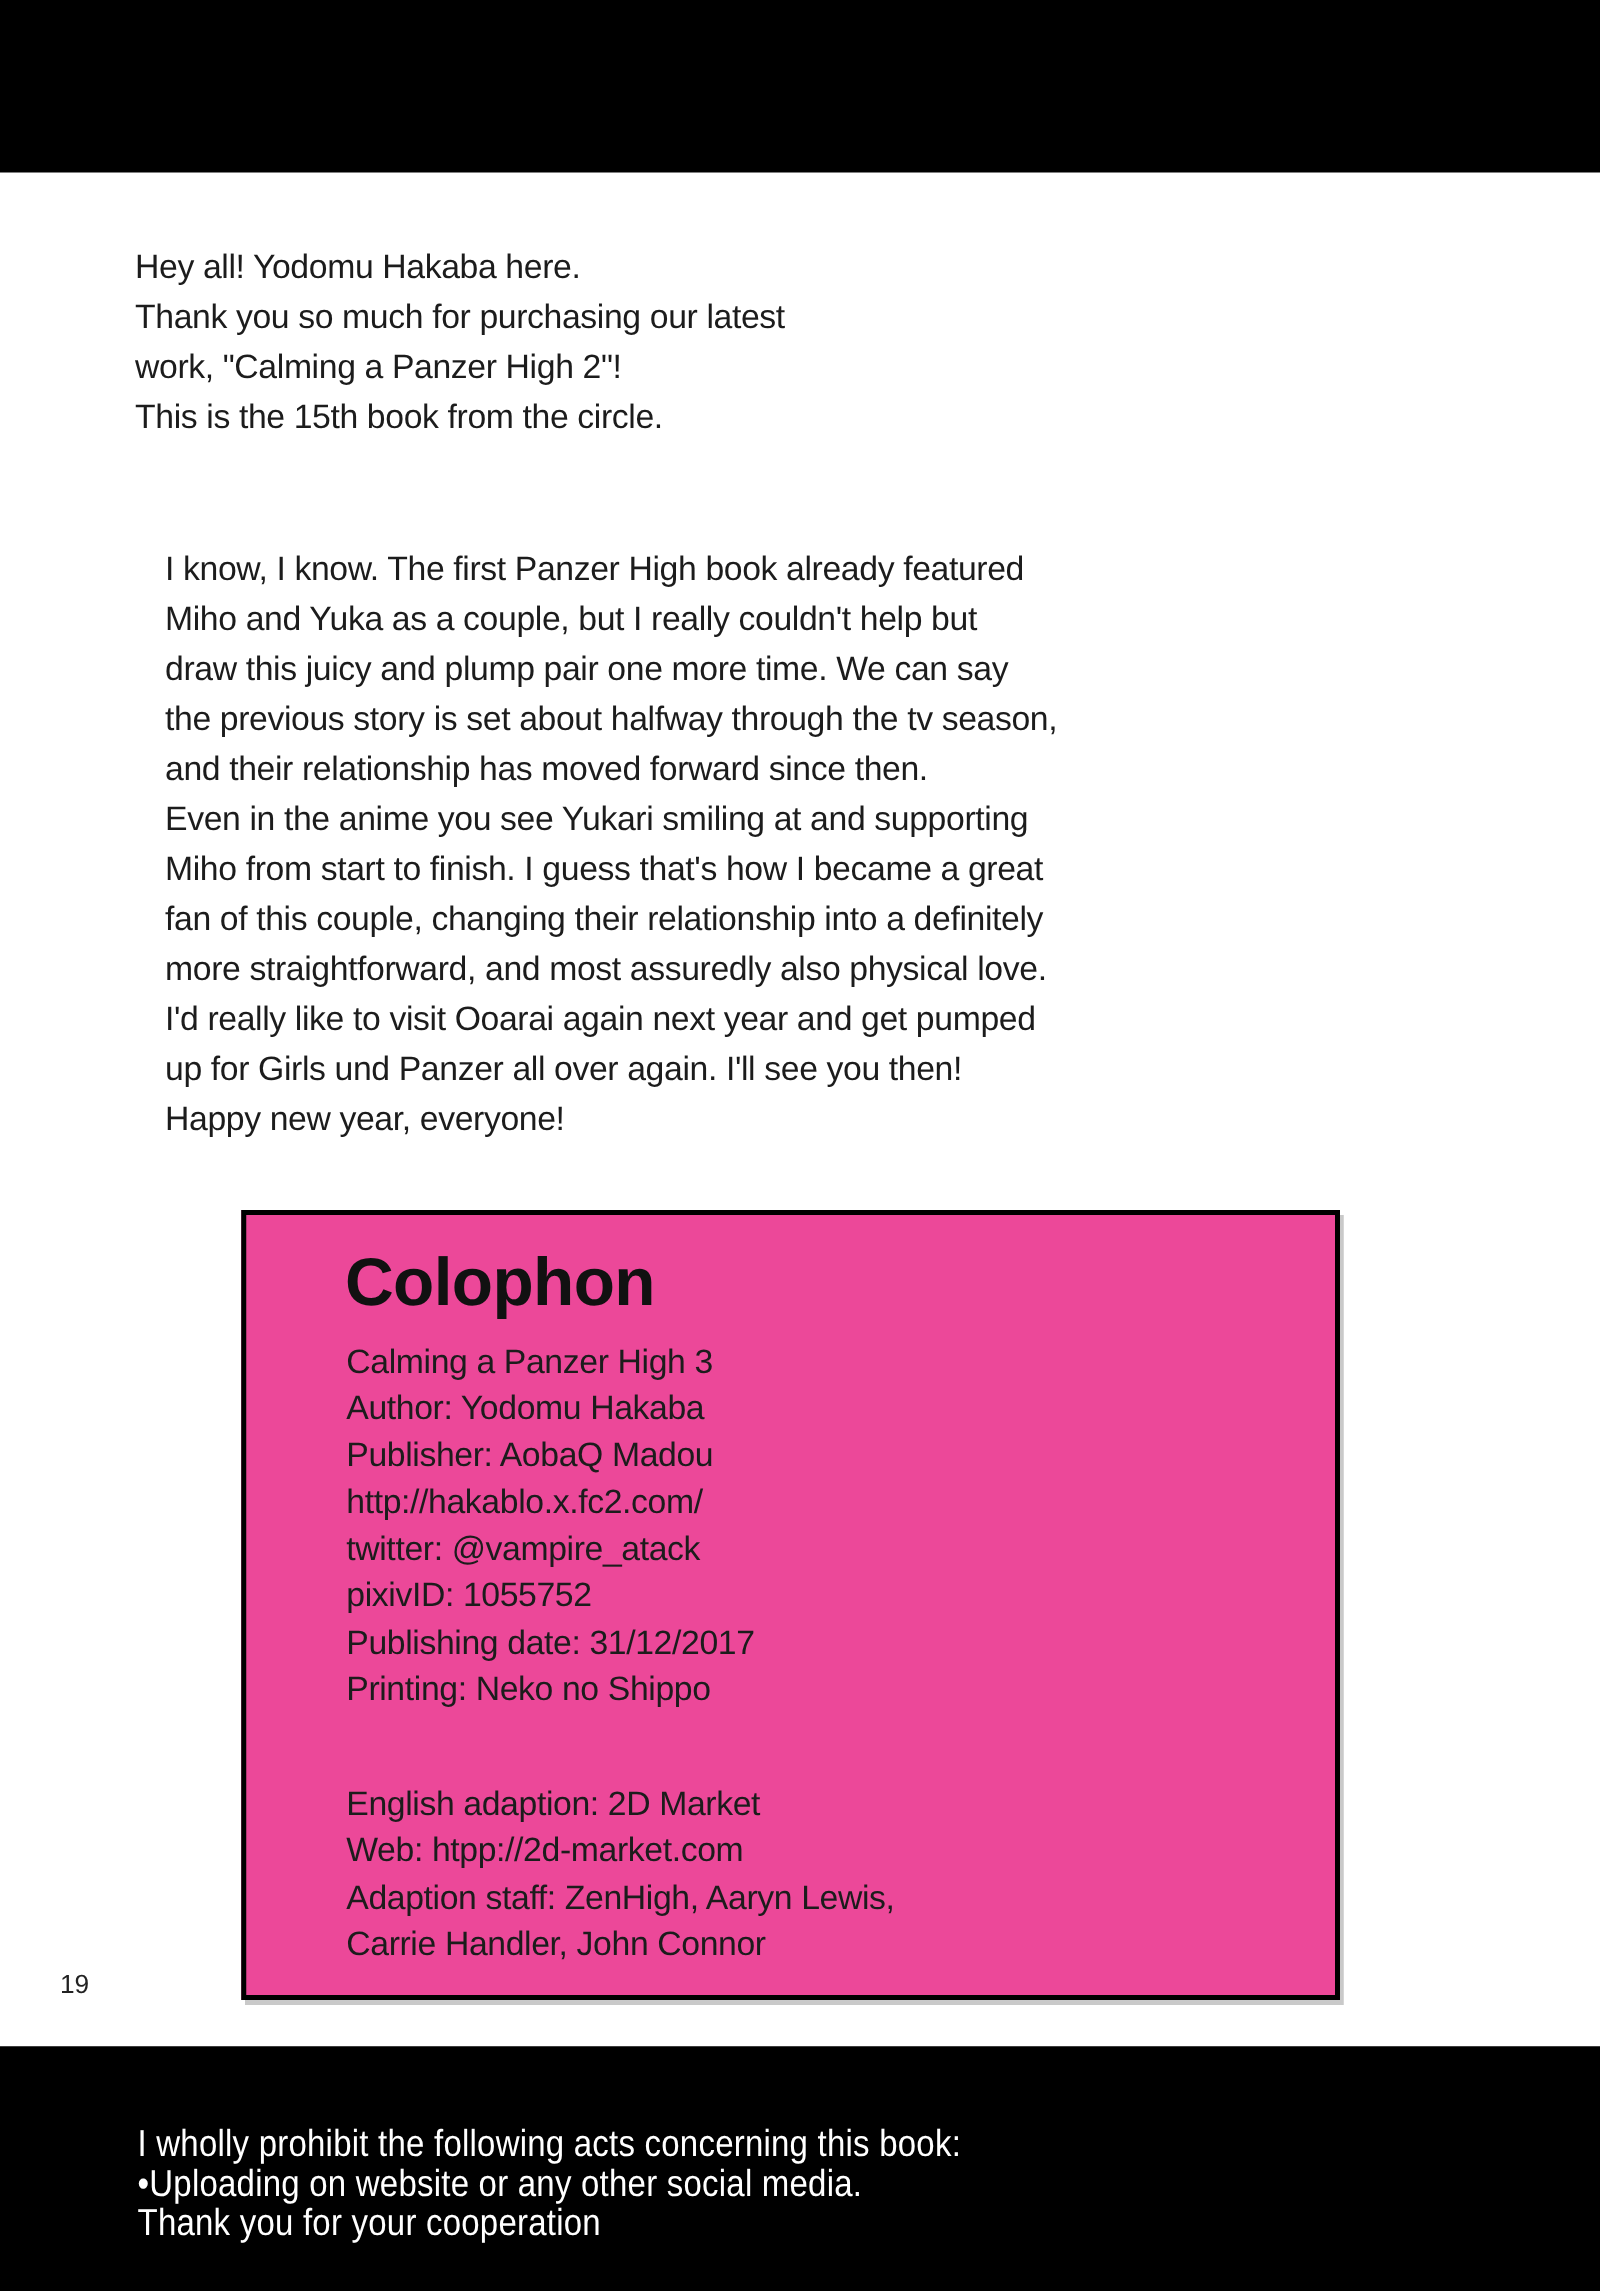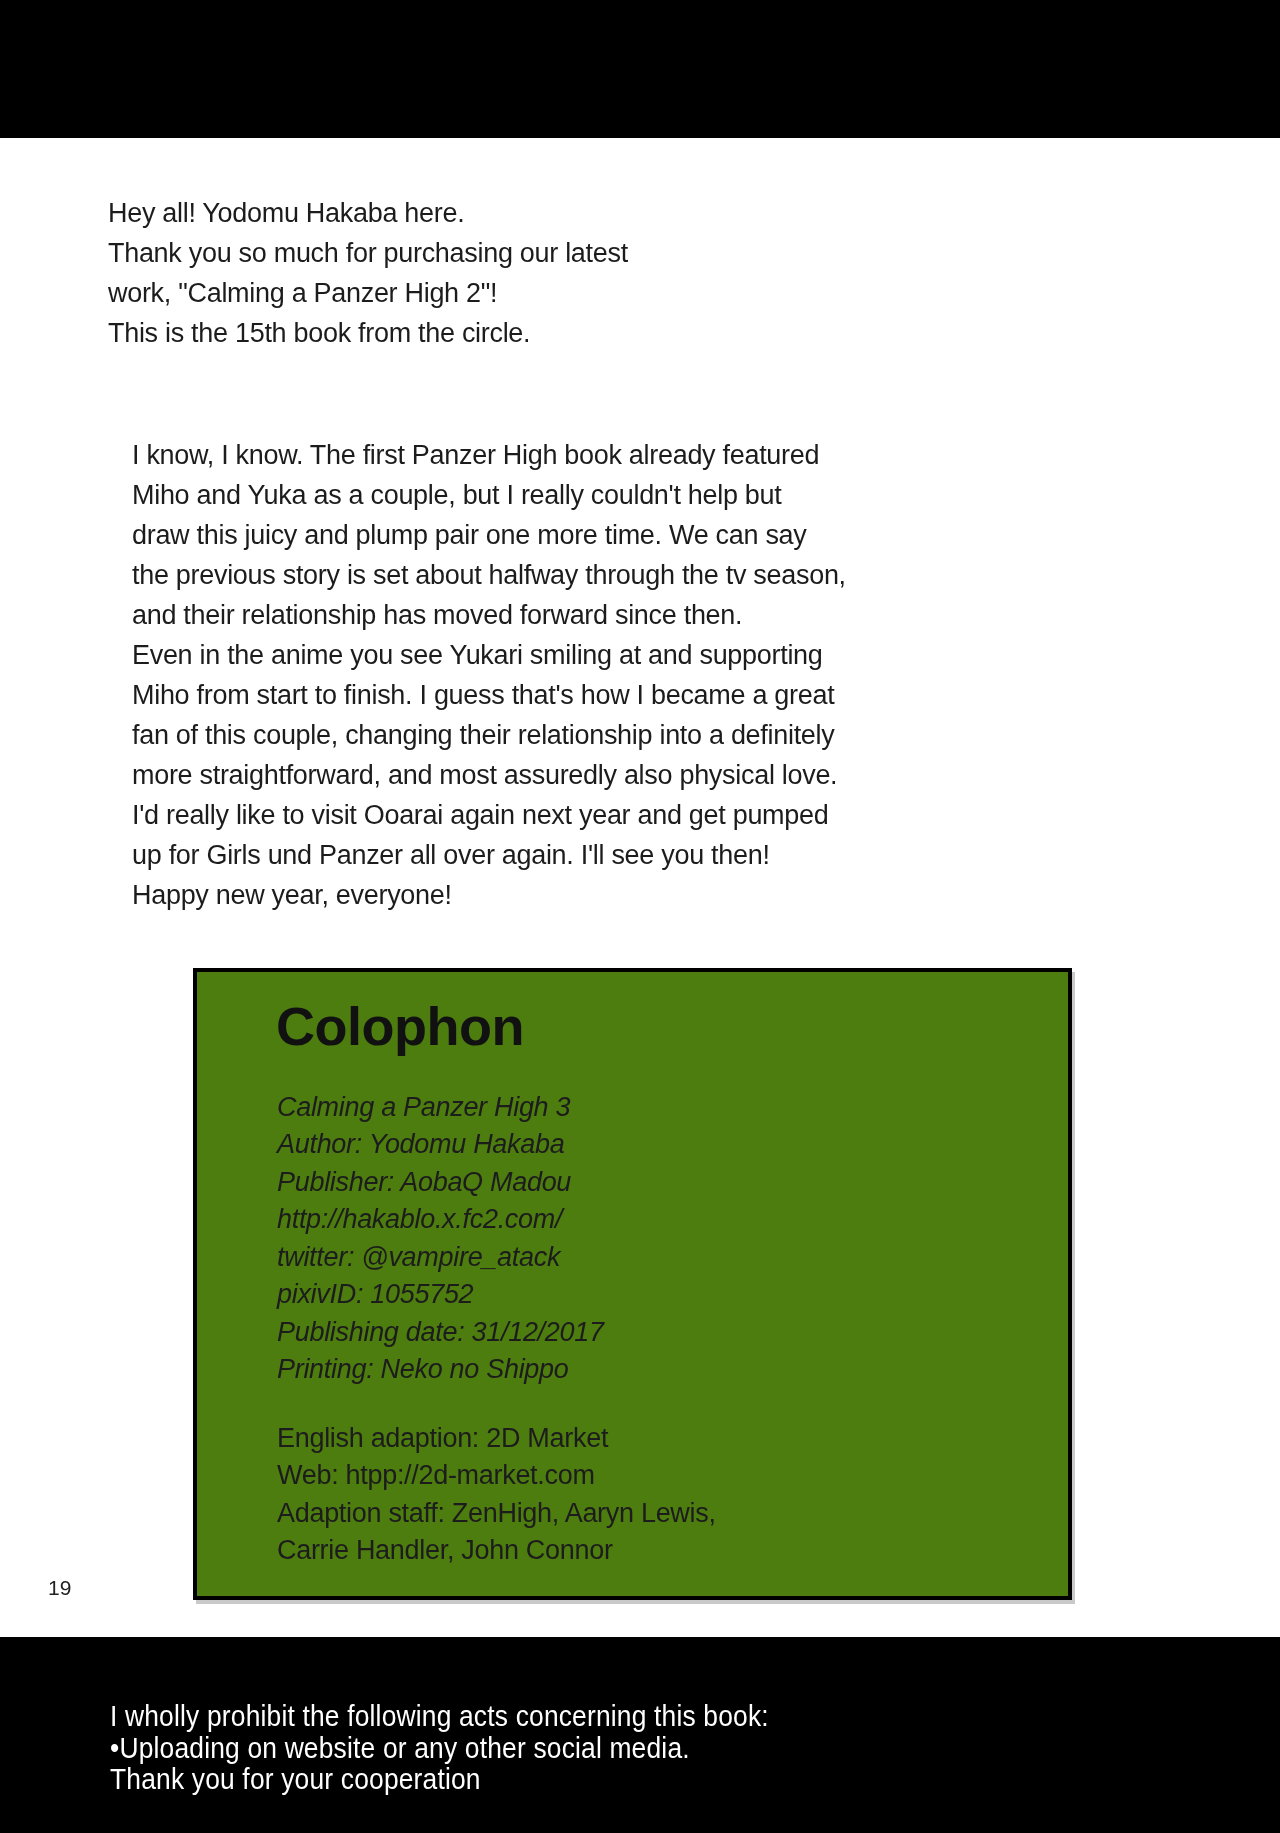--- a/index.html
+++ b/index.html
@@ -41,41 +41,41 @@
   .afterword.p1 { top: 193px; }
   .afterword.p2 { top: 435px; margin-left: 24px; }
   .colophon-box {
     position: absolute;
     left: 193px;
     top: 968px;
     width: 879px;
     height: 632px;
     border: 4px solid #000000;
     box-sizing: border-box;
-    background: #4d7c0f;
+    background: #ec4899;
     box-shadow: 3px 4px 0 #c9c9c9;
   }
   .colophon-title {
     margin: 22px 0 0 79px;
     font-size: 54px;
     font-weight: bold;
     line-height: 1.2;
     letter-spacing: -0.5px;
     color: #111111;
   }
   .colophon-text {
     margin-left: 80px;
     font-size: 27px;
     line-height: 37.5px;
     letter-spacing: -0.3px;
     white-space: pre-line;
     color: #1c1c1c;
   }
-  .colophon-text.block1 { margin-top: 30px; font-style: italic; }
-  .colophon-text.block2 { margin-top: 31px; }
+  .colophon-text.block1 { margin-top: 12px; }
+  .colophon-text.block2 { margin-top: 54px; }
   .page-number {
     position: absolute;
     left: 48px;
     top: 1576px;
     font-size: 21px;
     color: #222222;
   }
   .footer-notice {
     position: absolute;
     left: 110px;

